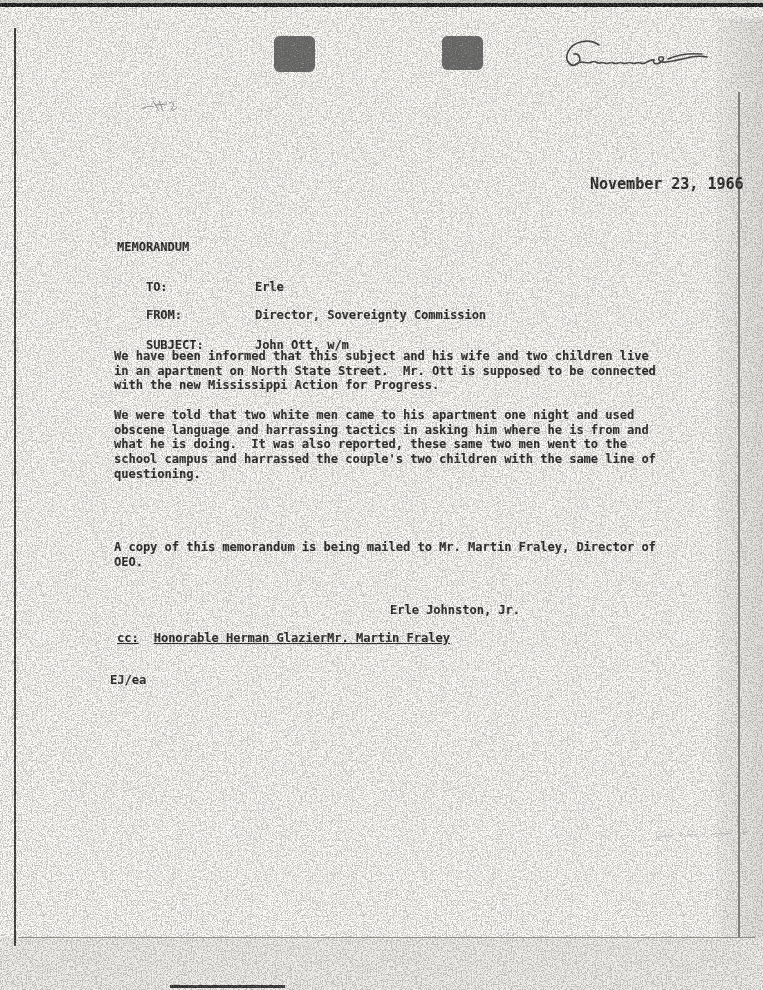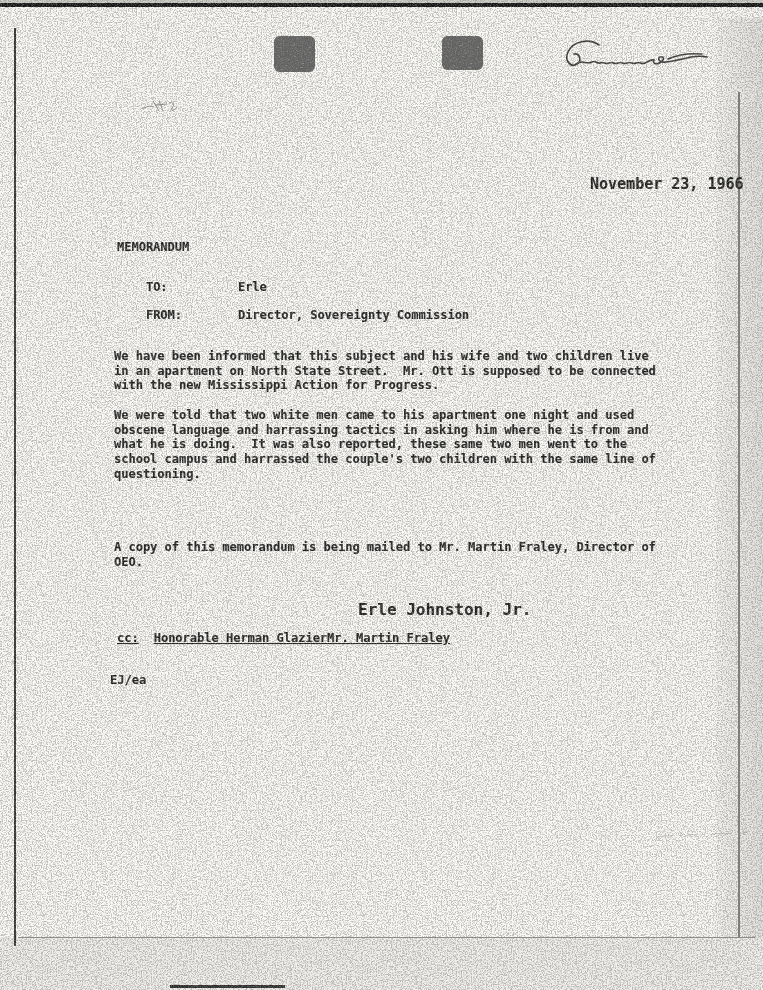--- a/index.html
+++ b/index.html
@@ -21,29 +21,29 @@
     font-size: 12px;
     line-height: 14.7px;
     color: var(--ink, #222222);
     white-space: pre-wrap;
     text-shadow: 0.3px 0.3px 0 rgba(30,30,30,0.35);
     z-index: 3;
   }
   .date-line   { left: 553px; top: 177px; font-size: 15px; padding-left: 37px; }
   .memo-title  { left: 117px; top: 240px; }
   .field-row   { left: 117px; }
-  .field-row .flabel { display: inline-block; width: 92px; }
+  .field-row .flabel { display: inline-block; width: 109px; }
   .row-to      { top: 265px; }
   .row-from    { top: 293px; }
   .row-subject { top: 323px; }
   .para-1 { left: 114px; top: 349px; }
   .para-2 { left: 114px; top: 408px; }
   .para-3 { left: 113px; top: 493px; }
   .para-4 { left: 114px; top: 540px; }
-  .signature { left: 358px; top: 603px; font-size: 16px; text-align: right; }
+  .signature { left: 390px; top: 603px; font-size: 12px; text-align: right; }
   .cc-block  { left: 117px; top: 631px; display: flex; align-items: flex-start; text-decoration: underline; }
   .cc-names  { display: flex; margin-left: 15px; }
   .initials  { left: 110px; top: 673px; }
 
   
   .edge-top-gray  { position:absolute; left:0; top:0; width:763px; height:3px; background:#cfcfca; z-index:4; }
   .edge-top-line  { position:absolute; left:0; top:3px; width:763px; height:4px; background:#141414; z-index:4; }
   .edge-left-line { position:absolute; left:14px; top:28px; width:2px; height:918px; background:#333330; z-index:4; }
   .edge-right-line{ position:absolute; left:738px; top:92px; width:2px; height:846px; background:#7e7e7a; z-index:2; }
   .right-band     { position:absolute; left:716px; top:18px; width:47px; height:920px;
@@ -148,20 +148,23 @@
   <div class="typed memo-title">MEMORANDUM</div>
 
   <div class="typed field-row row-to">
     <span class="flabel">TO:</span><span>Erle</span>
   </div>
 
   <div class="typed field-row row-from">
     <span class="flabel">FROM:</span><span>Director, Sovereignty Commission</span>
   </div>
 
+  <div class="typed field-row row-subject">
+    <span class="flabel">SUBJECT:</span><span>John Ott, w/m</span>
+  </div>
 
   <div class="typed para-1">We have been informed that this subject and his wife and two children live
 in an apartment on North State Street.  Mr. Ott is supposed to be connected
 with the new Mississippi Action for Progress.</div>
   <div class="typed para-2">We were told that two white men came to his apartment one night and used
 obscene language and harrassing tactics in asking him where he is from and
 what he is doing.  It was also reported, these same two men went to the
 school campus and harrassed the couple's two children with the same line of
 questioning.</div>
   <div class="typed para-4">A copy of this memorandum is being mailed to Mr. Martin Fraley, Director of

